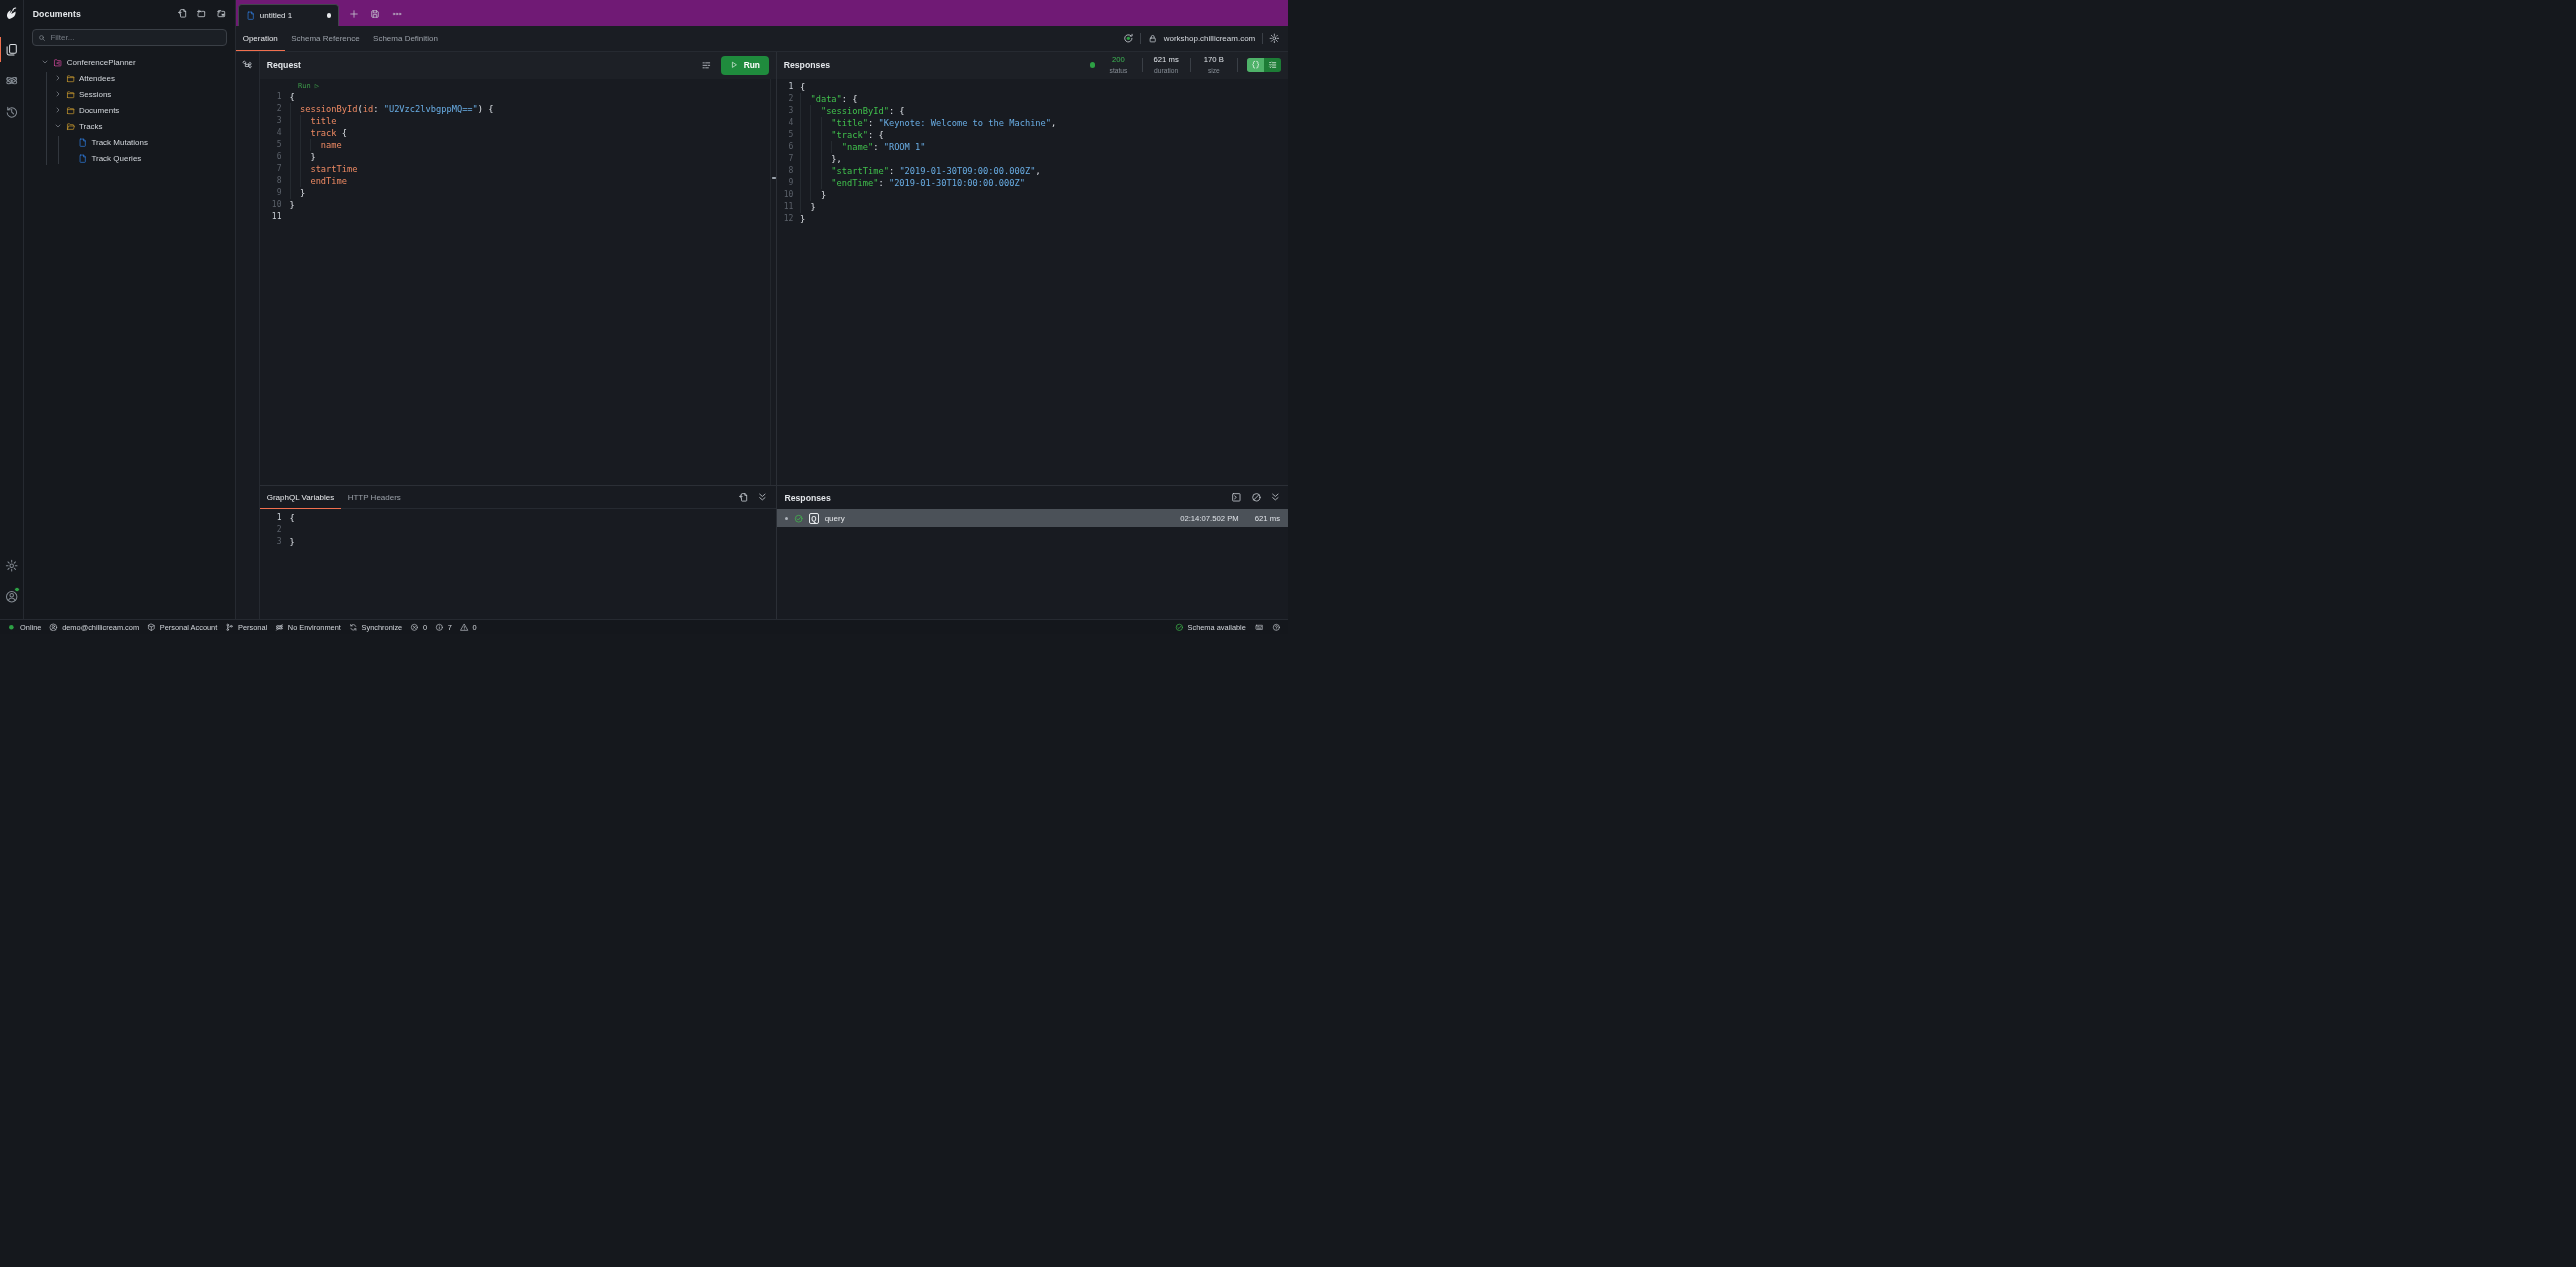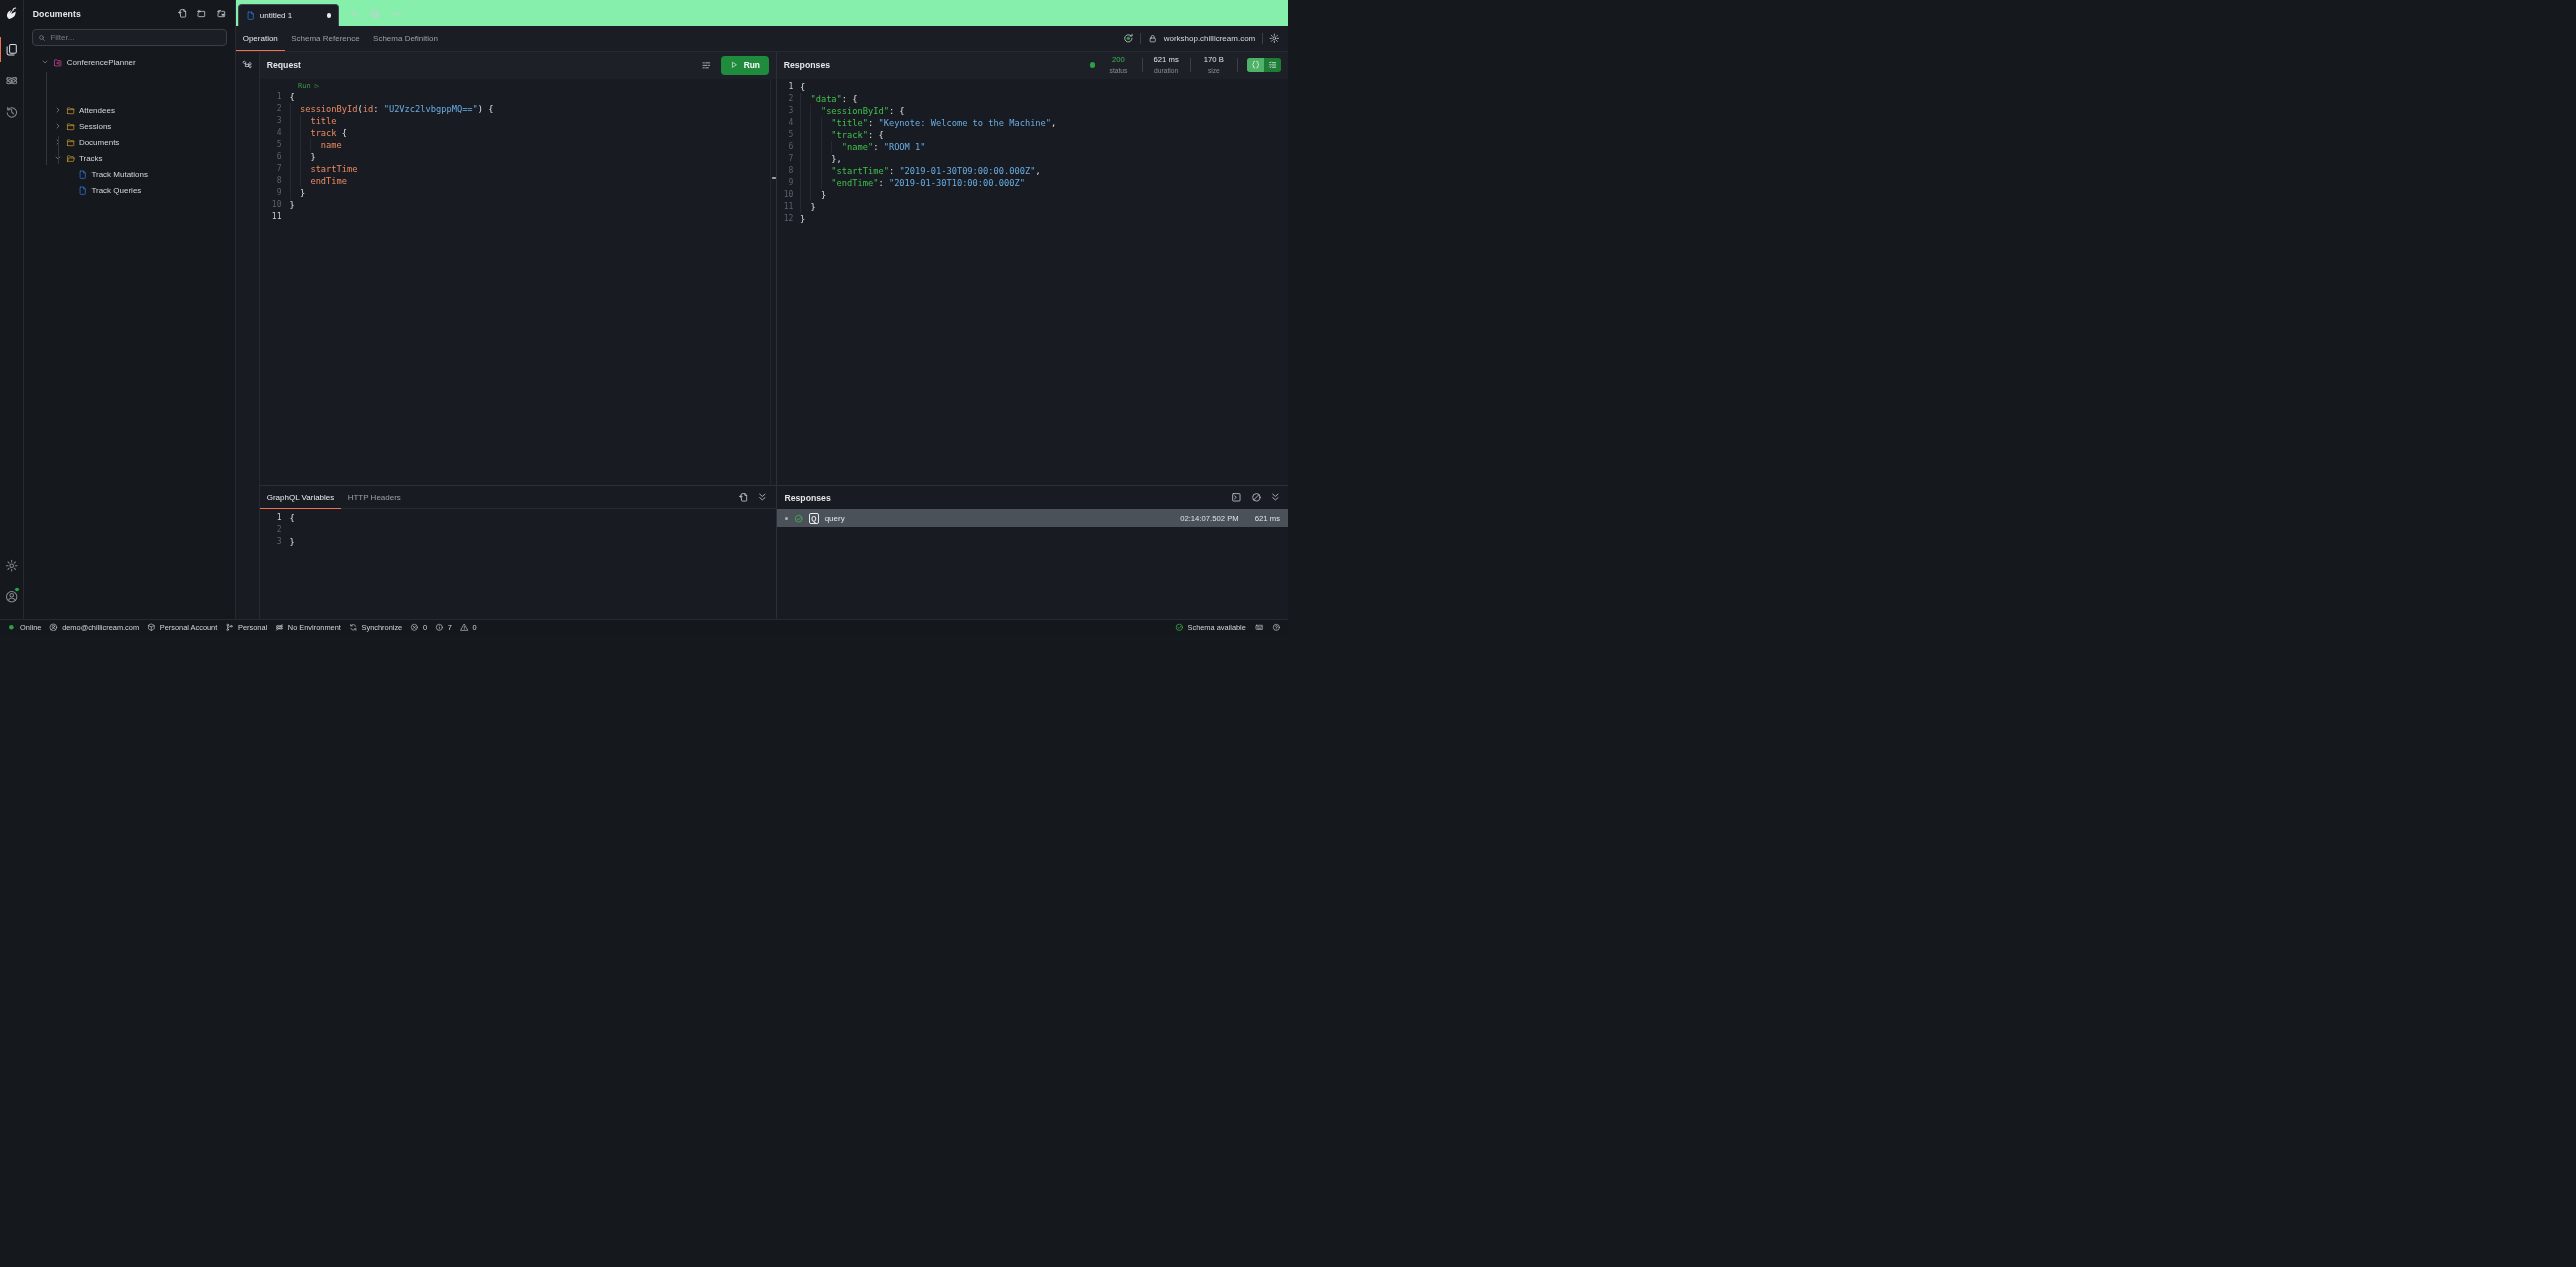--- a/index.html
+++ b/index.html
@@ -38,21 +38,21 @@
   .tree-row{height:16px;display:flex;align-items:center;gap:4px;cursor:pointer;color:#d3d7dc;}
   .tree-label{font-size:8px;}
   .chev{color:#9aa0a8;}
   .chev-spacer{width:8px;flex:none;}
   .tree-guide{position:absolute;width:0.7px;background:#32373e;}
   .g1{left:21.5px;top:19px;height:93px;}
   .g2{left:34px;top:83px;height:28px;}
 
   
   .main{flex:1;display:flex;flex-direction:column;min-width:0;background:#181b21;}
-  .tab-strip{height:26px;background:#86efac;display:flex;align-items:flex-end;padding-left:2px;}
+  .tab-strip{height:26px;background:#701a75;display:flex;align-items:flex-end;padding-left:2px;}
   .doc-tab{height:22px;width:101px;display:flex;align-items:center;padding:0 6.7px;gap:4.7px;background:#1a1d23;border:0.7px solid #41454c;border-bottom:none;border-radius:4px 4px 0 0;cursor:pointer;}
   .tab-title{font-size:8px;color:#e3e6ea;flex:1;}
   .file-blue{color:#2f7de1;}
   .dirty-dot{width:4.7px;height:4.7px;border-radius:50%;background:#e8eaed;}
   #tab-actions{display:flex;align-items:center;gap:11.4px;margin-left:10px;align-self:center;margin-top:2.7px;}
   #tab-actions .icon-btn{width:10px;height:10px;}
 
   .doc-tabs{height:25.5px;background:#1a1d23;border-bottom:0.7px solid #262a31;display:flex;align-items:stretch;padding-right:8px;}
   .op-tabs{display:flex;}
   .op-tab{display:flex;align-items:center;padding:0 6.7px;font-size:8px;color:#9aa0a8;cursor:pointer;position:relative;}
@@ -235,21 +235,21 @@
               <svg viewBox="0 0 16 16">
                 <path d="M2.5 12.5V4a1 1 0 0 1 1-1h3l1.2 1.5h4.8a1 1 0 0 1 1 1v7a1 1 0 0 1-1 1h-9a1 1 0 0 1-1-1z"></path>
                 <circle cx="6.8" cy="8.6" r="1" fill="currentColor" stroke="none"></circle>
                 <circle cx="10.6" cy="6.9" r="1" fill="currentColor" stroke="none"></circle>
                 <circle cx="10.6" cy="10.4" r="1" fill="currentColor" stroke="none"></circle>
                 <path d="M7.7 8.2l1.9-.9M7.7 9l1.9 1" stroke-width="1"></path>
               </svg>
             </span>
             <span class="tree-label">ConferencePlanner</span>
           </div>
-          <div class="tree-row" style="padding-left: 29.5px; margin-top: 32px;">
+          <div class="tree-row" style="padding-left: 29.5px;">
             <span class="icon s12 chev">
               <svg viewBox="0 0 16 16">
                 <path d="M6 4l4 4-4 4"></path>
               </svg>
             </span>
             <span class="icon s14" style="color: rgb(200, 153, 46);">
               <svg viewBox="0 0 16 16">
                 <path d="M2.5 12.5V3.9a.8.8 0 0 1 .8-.8h2.9l1.3 1.5h5a.8.8 0 0 1 .8.8v6.9a.8.8 0 0 1-.8.8H3.3a.8.8 0 0 1-.8-.6z"></path>
                 <path d="M2.5 6.2h11"></path>
               </svg>

